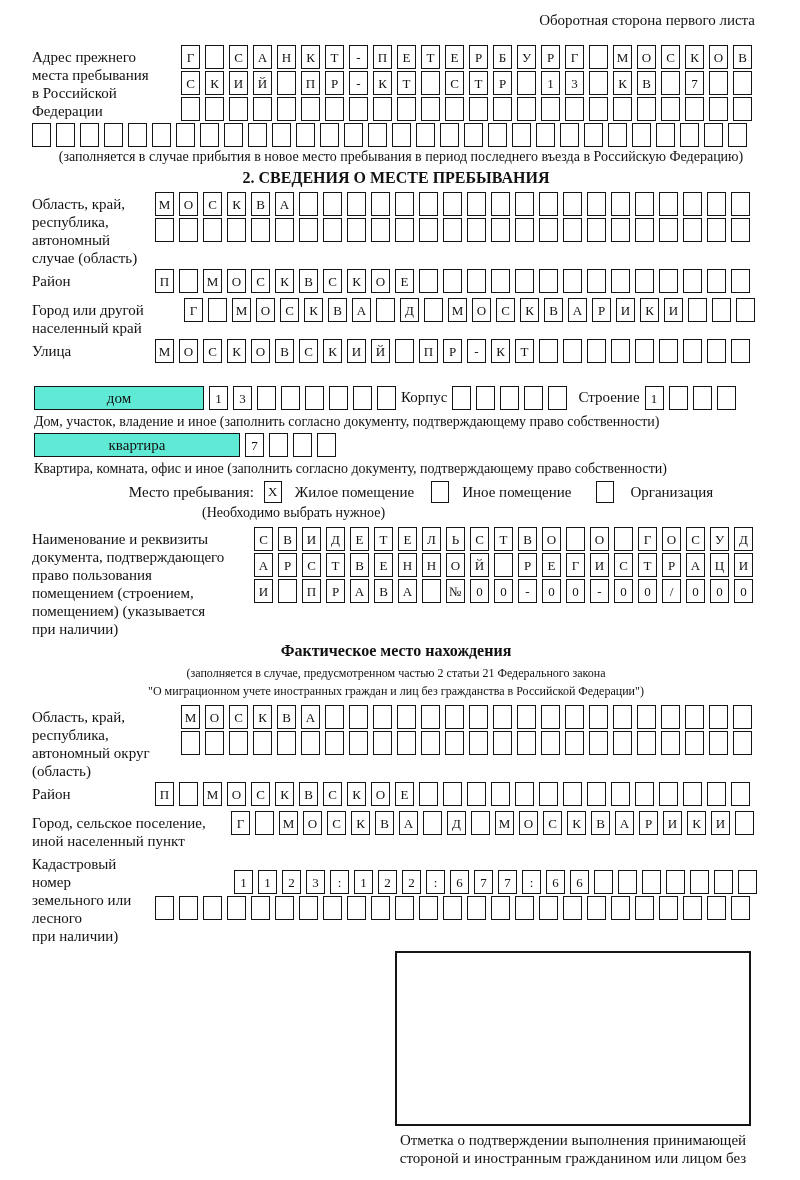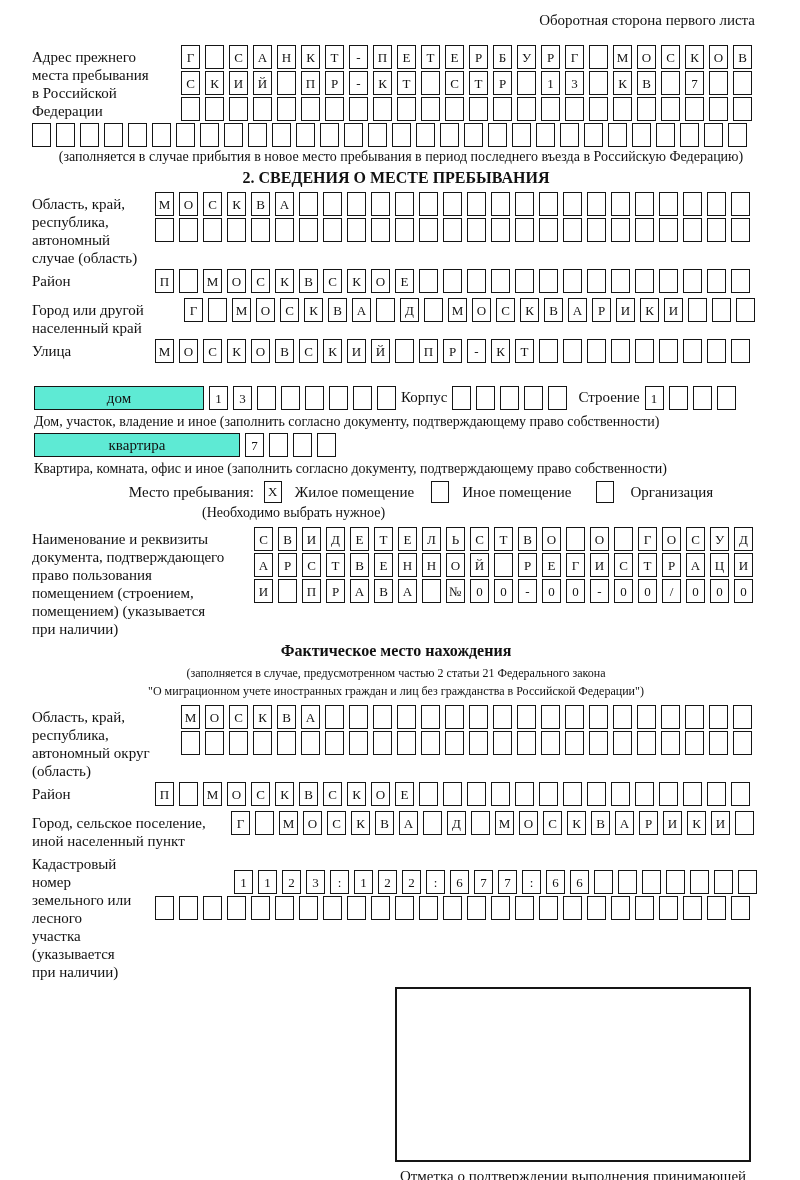--- a/index.html
+++ b/index.html
@@ -591,21 +591,20 @@
       <span class="cell">К</span>
       <span class="cell">И</span>
       <span class="cell"></span>
     </div>
 </div>
 
 <div class="fblock mb4">
   <div class="flabel" style="width:123px">
       <div>Кадастровый номер</div>
       <div>земельного или лесного</div>
-      <div>участка (указывается</div>
       <div>при наличии)</div>
     </div>
   <div class="rows" style="padding-top:18px">
     <div class="row" style="margin-left:79px">
         <span class="cell">1</span>
         <span class="cell">1</span>
         <span class="cell">2</span>
         <span class="cell">3</span>
         <span class="cell">:</span>
         <span class="cell">1</span>

